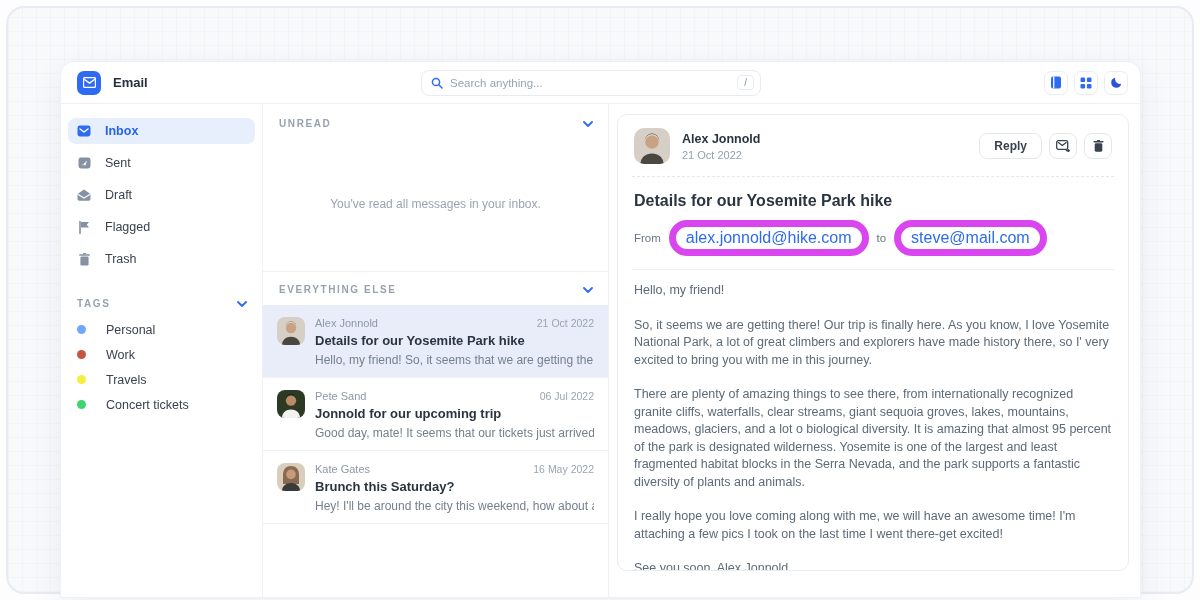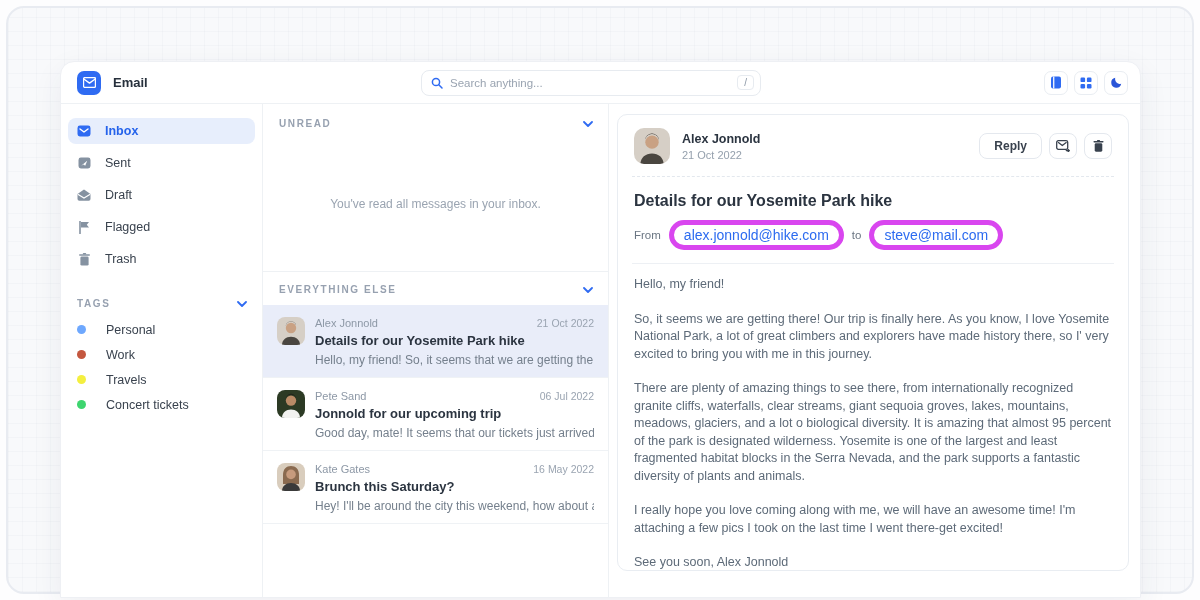--- a/index.html
+++ b/index.html
@@ -120,22 +120,22 @@
     font-family:"Liberation Sans", sans-serif;
   }
   .btn-sq {
     width:28px; height:26px; border:1px solid #e4e8ee; border-radius:8px;
     background:#fff; display:flex; align-items:center; justify-content:center; cursor:pointer;
   }
   .dashed-div { border-bottom:1px dashed #e3e8ee; margin:12px -2px 0; }
   .subject-lg { font-size:16px; font-weight:700; color:#2b3440; margin-top:15px; }
   .fromto { display:flex; align-items:center; gap:8px; margin-top:10px; font-size:11.5px; color:#6b7683; }
   .chip {
-    border:5px solid #d946ef; border-radius:999px; padding:2px 10px;
-    font-size:14px; color:#2c6bf0; background:#fff; cursor:pointer;text-align:right;
+    border:7px solid #d946ef; border-radius:999px; padding:2px 10px;
+    font-size:16px; color:#2c6bf0; background:#fff; cursor:pointer;text-align:right;
   }
   .solid-div { border-bottom:1px solid #edf0f4; margin:13px -2px 0; }
   .body-text { margin-top:12px; }
   .body-text p { font-size:12.5px; line-height:17.5px; color:#5d6a78; margin-bottom:17px; }
   .body-text p.signoff { margin-bottom:0; }
   svg { display:block; }
 </style>
 </head>
 <body>
 

